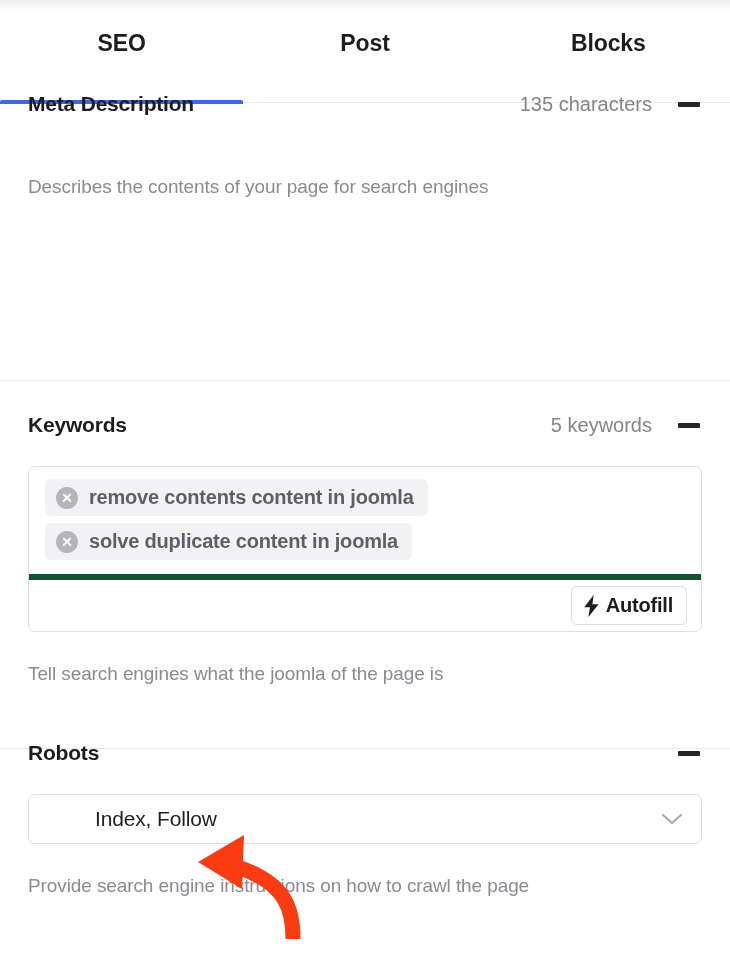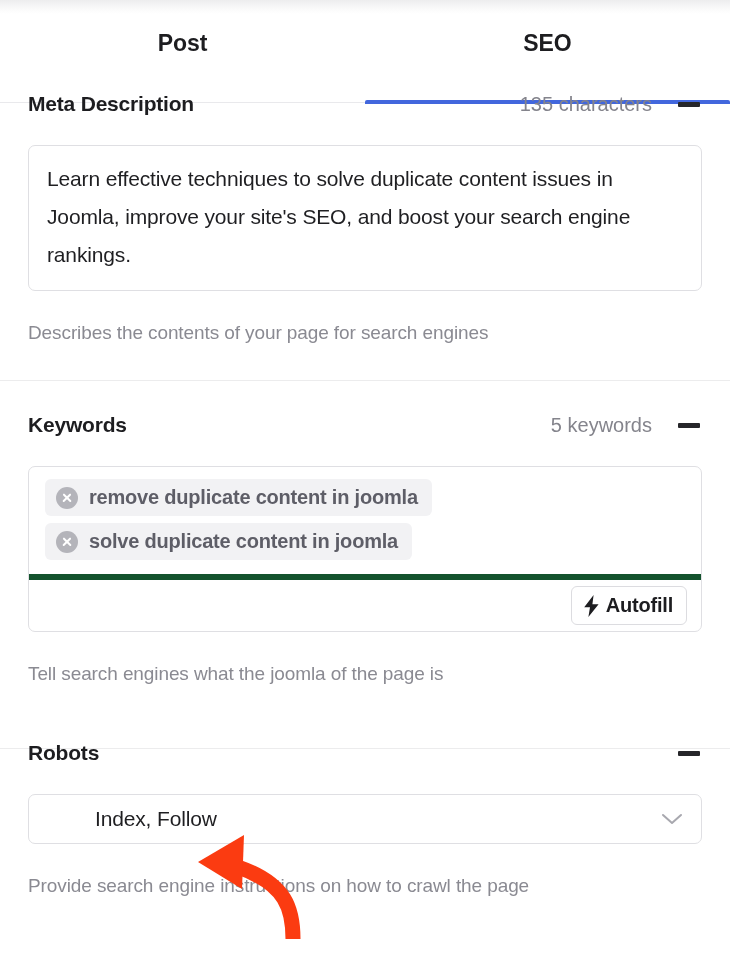--- a/index.html
+++ b/index.html
@@ -226,61 +226,61 @@
   }
 </style>
 </head>
 <body>
 
 <div id="app">
 
   <div class="top-shade"></div>
 
   <div class="tabbar">
-    <div class="tab">
-      <span class="tab-label">Post</span>
-    </div>
     <div class="tab active">
       <span class="tab-label">SEO</span>
       <span class="tab-underline"></span>
+    </div>
+    <div class="tab">
+      <span class="tab-label">Post</span>
+    </div>
+    <div class="tab">
+      <span class="tab-label">Blocks</span>
     </div>
   </div>
 
   <div class="section" style="top:87px;">
     <div class="section-head">
       <span class="section-title">Meta Description</span>
       <span class="section-meta">135 characters</span>
       <span class="collapse-btn">
         <span class="bar"></span>
       </span>
     </div>
     <div style="height:24px;"></div>
-    <div class="textarea-box">
-      <div class="textarea-text">Learn effective techniques to solve duplicate content issues in Joomla, improve your site's SEO, and boost your search engine rankings.</div>
-    </div>
     <div style="height:31px;"></div>
     <div class="help-text">Describes the contents of your page for search engines</div>
   </div>
 
   <div class="divider" style="top:380px;"></div>
 
   <div class="section" style="top:408px;">
     <div class="section-head">
       <span class="section-title">Keywords</span>
       <span class="section-meta">5 keywords</span>
       <span class="collapse-btn">
         <span class="bar"></span>
       </span>
     </div>
     <div style="height:24px;"></div>
     <div class="keywords-box">
       <div class="chips">
         <div class="chip">
           <span class="chip-x"></span>
-          <span class="chip-label">remove duplicate content in joomla</span>
+          <span class="chip-label">remove contents content in joomla</span>
         </div>
         <div class="chip">
           <span class="chip-x"></span>
           <span class="chip-label">solve duplicate content in joomla</span>
         </div>
       </div>
       <div class="kw-footer">
         <button class="autofill-btn">
           <svg class="bolt" width="19" height="22" viewBox="0 0 19 22">
             <path d="M11.6 0 L2.2 12.2 H8.0 L6.4 22 L16.6 9.3 H10.4 Z" fill="#1d1d20"></path>

